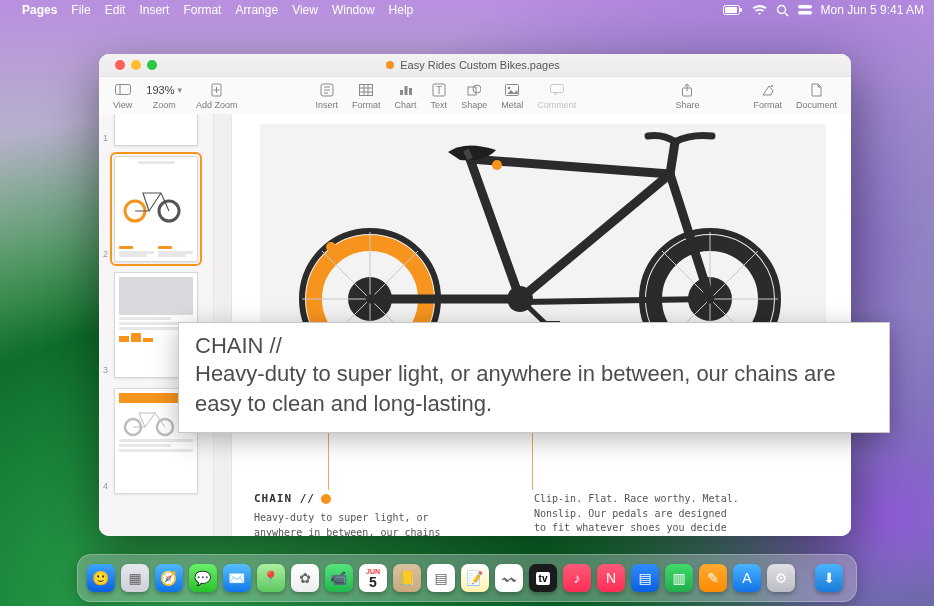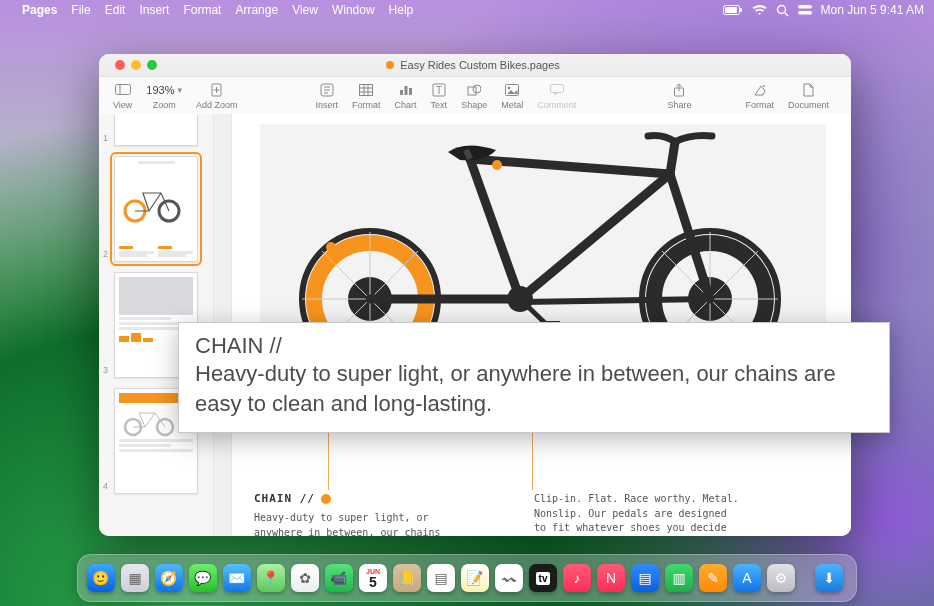--- a/index.html
+++ b/index.html
@@ -328,21 +328,21 @@
       <div style="width:40px"></div>
       <div class="tb-group">
         <div class="tb-icon">
             <svg width="14" height="14">
               <path d="M2 12 L8 3 L12 8 L10 12 Z" fill="none" stroke="#8a8a8a"></path>
               <circle cx="11" cy="3" r="1" fill="#8a8a8a"></circle>
             </svg>
           </div>
         <div class="tb-label">Format</div>
       </div>
-      <div class="tb-group" style="margin-right:8px">
+      <div class="tb-group" style="margin-right:0">
         <div class="tb-icon">
             <svg width="12" height="14">
               <path d="M2 1 L8 1 L11 4 L11 13 L2 13 Z" fill="none" stroke="#8a8a8a"></path>
               <path d="M8 1 L8 4 L11 4" fill="none" stroke="#8a8a8a"></path>
             </svg>
           </div>
         <div class="tb-label">Document</div>
       </div>
     </div>
 

